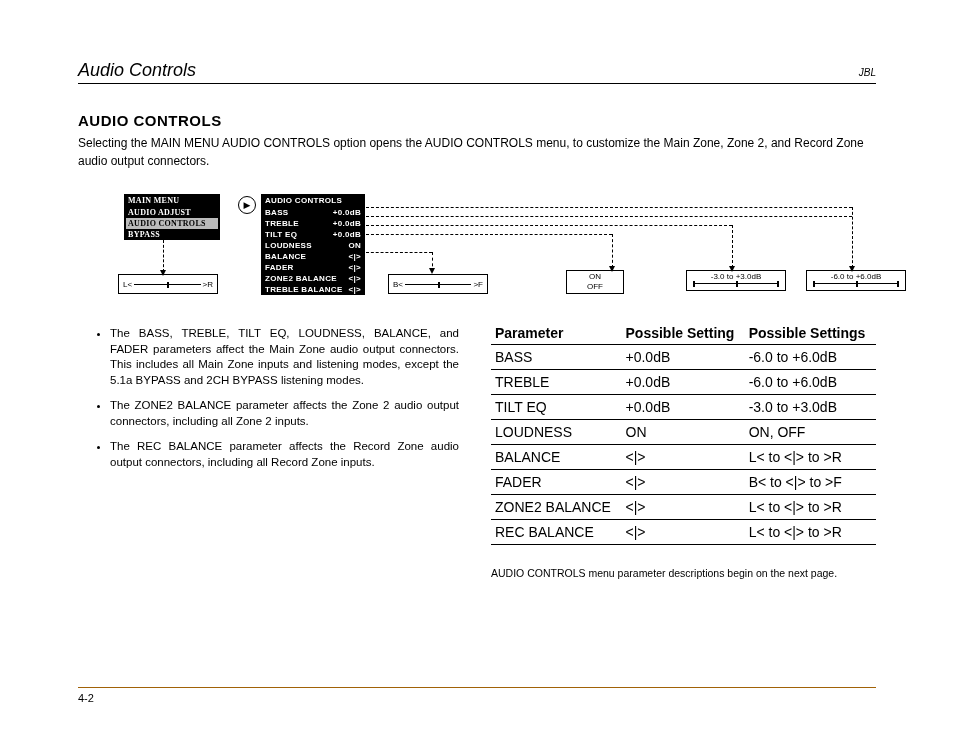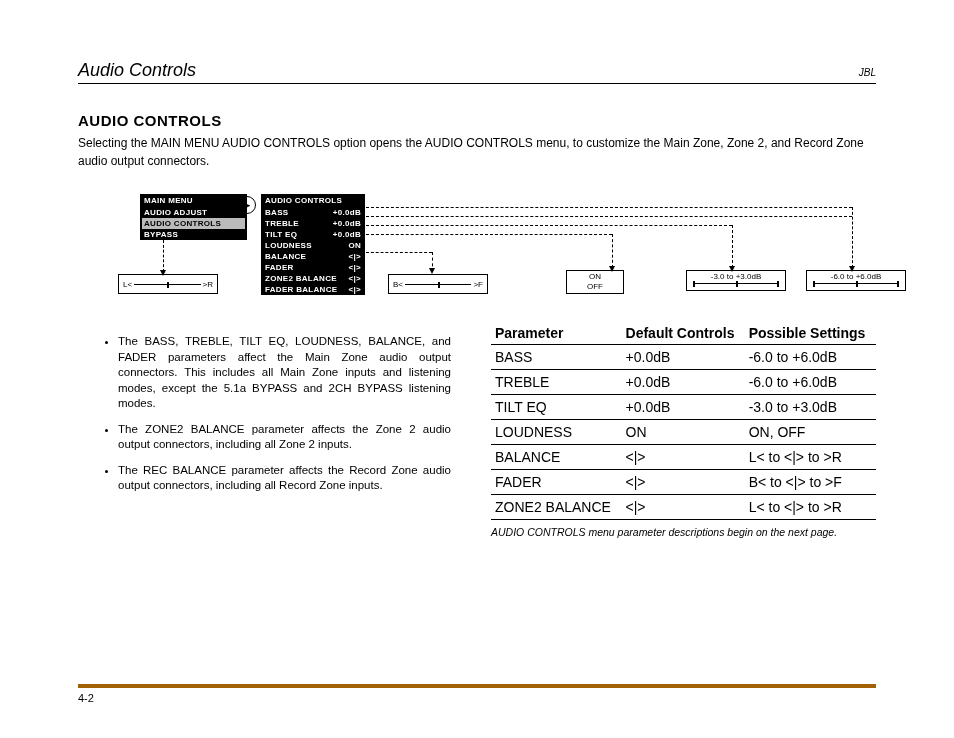--- a/index.html
+++ b/index.html
@@ -53,23 +53,24 @@
   .menu-box {
     position: absolute;
     background: #000;
     color: #fff;
     font-size: 8px;
     font-weight: 700;
     letter-spacing: .3px;
     font-family: Arial, sans-serif;
   }
   .menu-main {
-    left: 62px;
+    left: 46px;
     top: 0;
-    width: 107px;
+    width: 96px;
+    font-family: Liberation Serif, serif;
   }
   .menu-audio {
     left: 183px;
     top: 0;
     width: 104px;
   }
   .menu-box .mhdr {
     padding: 2px 4px;
   }
   .menu-box .row {
@@ -164,49 +165,48 @@
   .columns {
     display: flex;
     margin-top: 18px;
     gap: 28px;
   }
   .col-left {
     flex: 1;
     font-size: 11.5px;
     text-align: justify;
   }
-  .col-left ul { list-style: disc; padding-left: 28px; margin:12px; }
+  .col-left ul { list-style: disc; padding-left: 28px; margin:4px; }
   .col-left li { margin-bottom: 10px; line-height:1.35; }
   .col-right { flex: 1; }
   .ptable {
     width: 100%;
     border-collapse: collapse;
     font-size: 14px;
   }
   .ptable th {
     text-align: left;
     font-weight: 700;
     padding: 3px 4px;
     border-bottom: 1.5px solid #000;
   }
   .ptable td {
     padding: 4px 4px;
     border-bottom: 1px solid #000;
   }
   .footnote {
-    font-style: italic;
     font-size: 10.5px;
-    margin-top: 6px;
+    margin-top: 22px;
   }
   .footer {
     position: absolute;
     left: 78px;
     right: 78px;
     bottom: 34px;
-    border-top: 4px solid #a16207;
+    border-top: 1px solid #a16207;
     font-size: 11px;
     padding-top: 4px;
   }
 </style>
 </head>
 <body>
 
 <div class="page">
 
   <div class="header">
@@ -275,21 +275,21 @@
         </div>
       <div class="row">
           <span>FADER</span>
           <span>&lt;|&gt;</span>
         </div>
       <div class="row">
           <span>ZONE2 BALANCE</span>
           <span>&lt;|&gt;</span>
         </div>
       <div class="row">
-          <span>FADER BALANCE</span>
+          <span>TREBLE BALANCE</span>
           <span>&lt;|&gt;</span>
         </div>
     </div>
 
     <div class="slider-box slider-lr">
       <span>L&lt;</span>
       <span class="bar">
           <span class="tick"></span>
         </span>
       <span>&gt;R</span>
@@ -329,21 +329,21 @@
         <li>The BASS, TREBLE, TILT EQ, LOUDNESS, BALANCE, and FADER parameters affect the Main Zone audio output connectors. This includes all Main Zone inputs and listening modes, except the 5.1a BYPASS and 2CH BYPASS listening modes.</li>
         <li>The ZONE2 BALANCE parameter affects the Zone 2 audio output connectors, including all Zone 2 inputs.</li>
         <li>The REC BALANCE parameter affects the Record Zone audio output connectors, including all Record Zone inputs.</li>
       </ul>
     </div>
     <div class="col-right">
       <table class="ptable">
         <thead>
           <tr>
             <th>Parameter</th>
-            <th>Default Controls</th>
+            <th>Possible Setting</th>
             <th>Possible Settings</th>
           </tr>
         </thead>
         <tbody>
           <tr>
               <td>BASS</td>
               <td>+0.0dB</td>
               <td>-6.0 to +6.0dB</td>
             </tr>
           <tr>
@@ -369,20 +369,25 @@
           <tr>
               <td>FADER</td>
               <td>&lt;|&gt;</td>
               <td>B&lt; to &lt;|&gt; to &gt;F</td>
             </tr>
           <tr>
               <td>ZONE2 BALANCE</td>
               <td>&lt;|&gt;</td>
               <td>L&lt; to &lt;|&gt; to &gt;R</td>
             </tr>
+          <tr>
+              <td>REC BALANCE</td>
+              <td>&lt;|&gt;</td>
+              <td>L&lt; to &lt;|&gt; to &gt;R</td>
+            </tr>
         </tbody>
       </table>
       <div class="footnote">AUDIO CONTROLS menu parameter descriptions begin on the next page.</div>
     </div>
   </div>
 
   <div class="footer">
     <span>4-2</span>
   </div>
 

